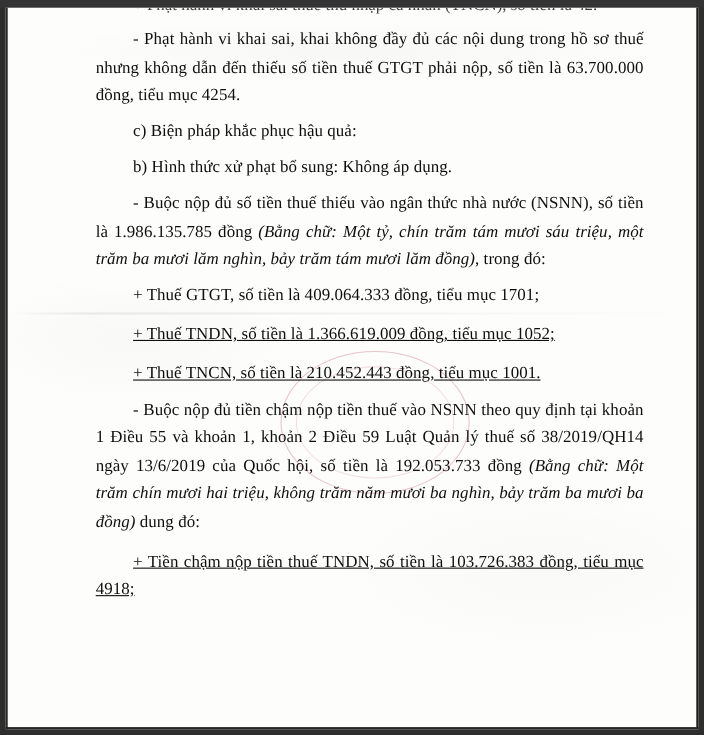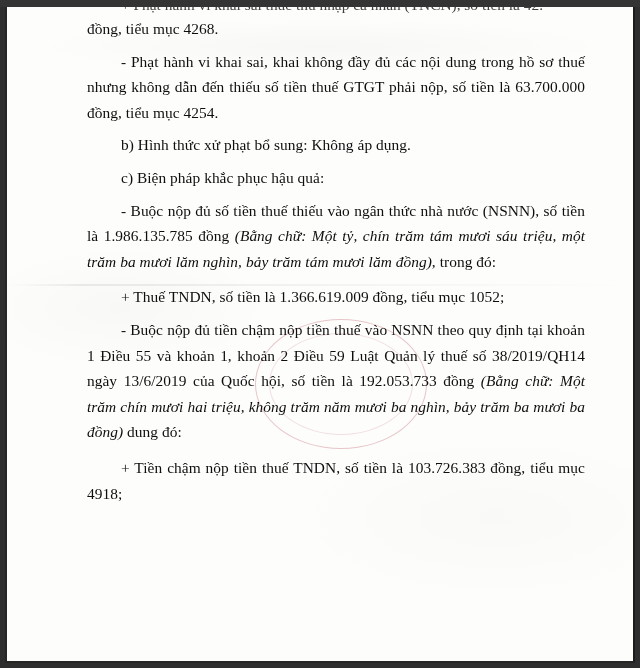--- a/index.html
+++ b/index.html
@@ -103,21 +103,21 @@
     margin: 0;
     padding: 0 52px 0 80px;
     font-size: 15.4px;
     line-height: 25.6px;
     color: #0e0e0e;
     text-align: justify;
     text-indent: 34px;
     letter-spacing: 0.05px;
   }
   p.para.no-indent { text-indent: 0; }
-  p.gap-sm { margin-top: 10px; }
+  p.gap-sm { margin-top: 10px; text-decoration: underline; }
   p.gap-md { margin-top: 7px; }
 
   
   .clipped-line {
     position: relative;
     height: 9px;
     overflow: hidden;
     padding: 0 52px 0 80px;
   }
   .clipped-line span {
@@ -144,31 +144,32 @@
     <div class="scan-streak"></div>
     <div class="seal-mark"></div>
     <div class="seal-mark-inner"></div>
 
     <div class="doc-body">
 
       <div class="clipped-line">
         <span>+ Phạt hành vi khai sai thuế thu nhập cá nhân (TNCN), số tiền là 42.</span>
       </div>
 
-      <p class="para no-indent">đồng, tiểu mục 4268.</p>
 
       <p class="para gap-md">- Phạt hành vi khai sai, khai không đầy đủ các nội dung trong hồ sơ thuế nhưng không dẫn đến thiếu số tiền thuế GTGT phải nộp, số tiền là 63.700.000 đồng, tiểu mục 4254.</p>
 
+      <p class="para gap-md">c) Biện pháp khắc phục hậu quả:</p>
+
       <p class="para gap-md">b) Hình thức xử phạt bổ sung: Không áp dụng.</p>
-
-      <p class="para gap-md">c) Biện pháp khắc phục hậu quả:</p>
 
       <p class="para gap-md"><span>- Buộc nộp đủ số tiền thuế thiếu vào ngân thức nhà nước (NSNN), số tiền là 1.986.135.785 đồng </span><em class="words">(Bằng chữ: Một tỷ, chín trăm tám mươi sáu triệu, một trăm ba mươi lăm nghìn, bảy trăm tám mươi lăm đồng)</em><span>, trong đó:</span></p>
 
+      <p class="para gap-md">+ Thuế GTGT, số tiền là 409.064.333 đồng, tiểu mục 1701;</p>
       <p class="para gap-sm">+ Thuế TNDN, số tiền là 1.366.619.009 đồng, tiểu mục 1052;</p>
+      <p class="para gap-sm">+ Thuế TNCN, số tiền là 210.452.443 đồng, tiểu mục 1001.</p>
 
       <p class="para gap-md"><span>- Buộc nộp đủ tiền chậm nộp tiền thuế vào NSNN theo quy định tại khoản 1 Điều 55 và khoản 1, khoản 2 Điều 59 Luật Quản lý thuế số 38/2019/QH14 ngày 13/6/2019 của Quốc hội, số tiền là 192.053.733 đồng </span><em class="words">(Bằng chữ: Một trăm chín mươi hai triệu, không trăm năm mươi ba nghìn, bảy trăm ba mươi ba đồng)</em><span> dung đó:</span></p>
 
       <p class="para gap-sm">+ Tiền chậm nộp tiền thuế TNDN, số tiền là 103.726.383 đồng, tiểu mục 4918;</p>
 
     </div>
   </div>
 </div>
 
 </body></html>

